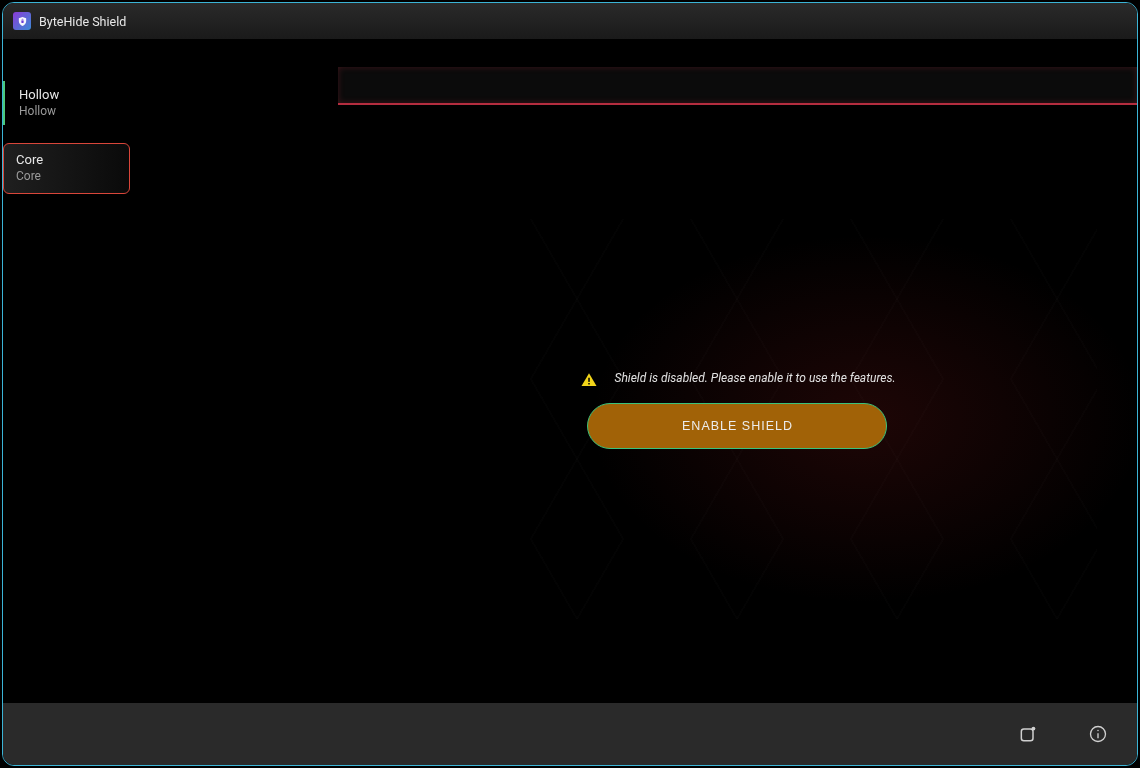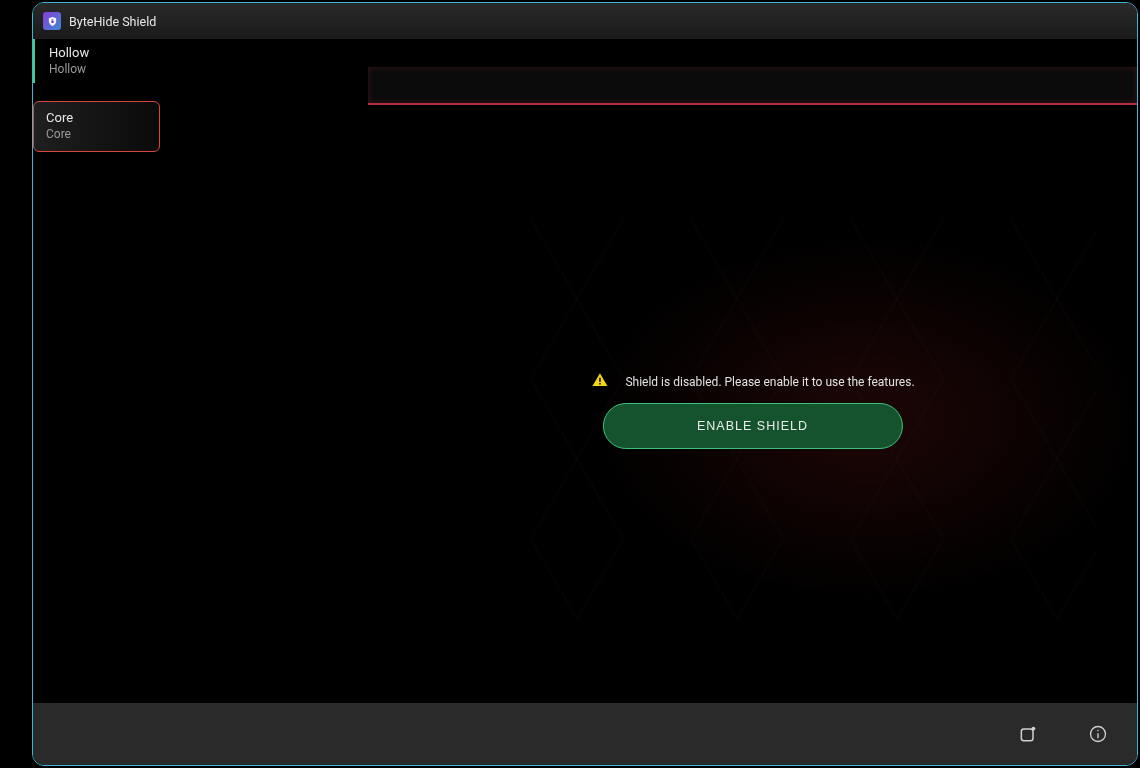--- a/index.html
+++ b/index.html
@@ -20,21 +20,20 @@
       top: 2px;
       left: 2px;
       right: 2px;
       bottom: 2px;
       border: 1px solid #3bb4d6;
       border-radius: 12px;
       background: #000;
       overflow: hidden;
       display: flex;
       flex-direction: column;
-      margin-left: 30px;
     }
     .titlebar {
       height: 36px;
       background: linear-gradient(to bottom, #2a2a2a, #1a1a1a);
       display: flex;
       align-items: center;
       padding-left: 10px;
       gap: 8px;
     }
     .titlebar-icon {
@@ -56,20 +55,21 @@
       font-weight: 400;
     }
     .main-row {
       display: flex;
       flex: 1;
       min-height: 0;
     }
     .sidebar {
       width: 145px;
       background: #000;
+      padding-top: 42px;
       flex-shrink: 0;
     }
     .sidebar-item {
       padding: 6px 16px;
       cursor: pointer;
       position: relative;
     }
     .sidebar-item-title {
       color: #e6e6e6;
       font-size: 13px;
@@ -113,38 +113,39 @@
       left: 50%;
       transform: translateX(-50%);
       display: flex;
       flex-direction: column;
       align-items: center;
       gap: 14px;
       margin-left: 95px;
     }
     .warning-row {
       display: flex;
-      align-items: flex-end;
+      align-items: flex-start;
       gap: 17px;
+      font-style: italic;
     }
     .warning-icon svg {
       width: 18px;
       height: 18px;
       display: block;
     }
     .warning-text {
       color: #e2e2e2;
       font-size: 12px;
     }
     .enable-btn {
       width: 300px;
       height: 46px;
       border: 1px solid #3ac27c;
       border-radius: 24px;
-      background: #14532d;
+      background: #a16207;
       color: #ececec;
       font-size: 12.5px;
       font-weight: 500;
       letter-spacing: 1px;
       cursor: pointer;
       display: flex;
       align-items: center;
       justify-content: center;
     }
     .glow {

